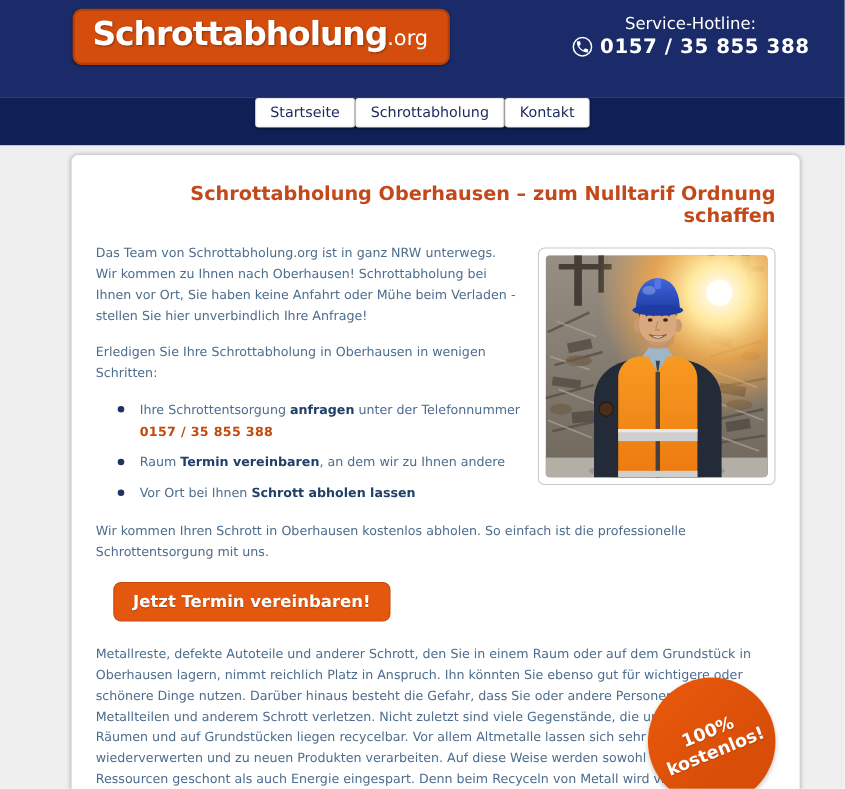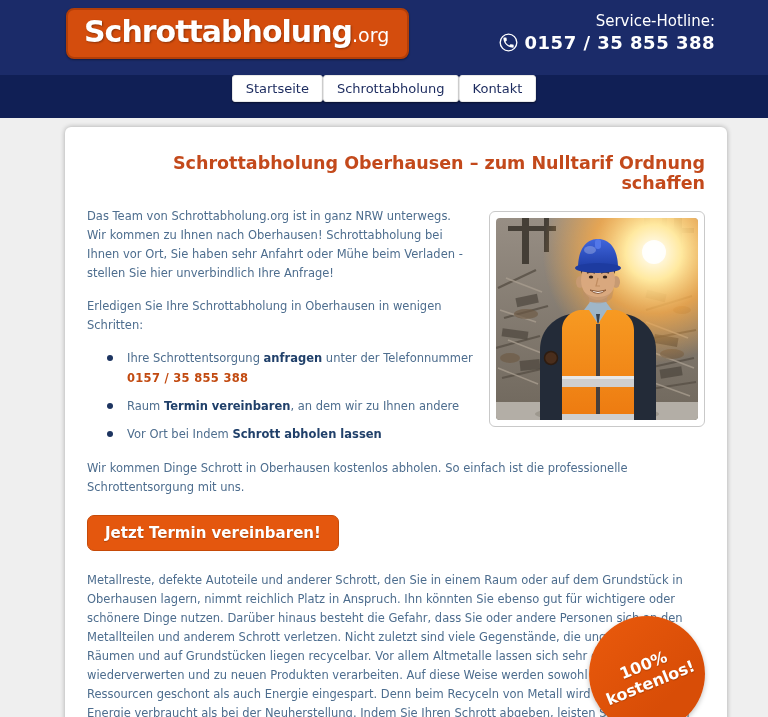--- a/index.html
+++ b/index.html
@@ -4,37 +4,37 @@
 <style>
   * { box-sizing: border-box; margin: 0; padding: 0; }
   html,body { width:768px; height:717px; overflow:hidden; }
   body {
     background:#efefef;
     font-family:"DejaVu Sans","Liberation Sans",sans-serif;
     position:relative;
   }
   
   .header {
-    height:75px; background:#1b2b69; position:relative;
+    height:89px; background:#1b2b69; position:relative;
   }
   .logo {
     position:absolute; left:66px; top:8px;
     background:#d44d0d; border:2px solid #b23e08; border-radius:8px;
     padding:4px 18px 8px 16px; cursor:pointer;
     box-shadow:0 1px 2px rgba(0,0,0,.4);
   }
   .logo .main {
     color:#fff; font-weight:bold; font-size:30px; letter-spacing:-1px;
     text-shadow:1px 1px 2px rgba(0,0,0,.35);
   }
   .logo .suffix {
     color:#fff; font-size:19px; font-weight:normal;
   }
   .hotline {
-    position:absolute; right:53px; top:12px; text-align:right; color:#fff;
+    position:absolute; right:32px; top:12px; text-align:center; color:#fff;
   }
   .hotline .label { font-size:15px; display:block; margin-bottom:2px; }
   .hotline .number-row { display:flex; align-items:center; justify-content:flex-end; gap:7px; }
   .hotline .number { font-size:18px; font-weight:bold; letter-spacing:.5px; cursor:pointer; }
   .phone-icon svg { display:block; }
   
   .navbar {
     height:43px; background:#101f55;
     display:flex; align-items:flex-start; justify-content:center; 
   }
@@ -72,21 +72,21 @@
   }
   ul.steps li::before {
     content:""; position:absolute; left:6px; top:6px;
     width:6px; height:6px; border-radius:50%; background:#1d3460;
   }
   .phone-line { color:#c24a10; font-weight:bold; margin-top:2px; letter-spacing:.3px; }
   
   .cta-button {
     display:inline-block; background:#e4570e; color:#fff; font-weight:bold;
     font-size:15px; padding:8px 17px; border:1px solid #c64a08; border-radius:7px;
-    cursor:pointer; margin:4px 0 20px;
+    cursor:pointer; margin:4px 16px 20px;
     font-family:"DejaVu Sans","Liberation Sans",sans-serif;
     text-shadow:0 1px 1px rgba(0,0,0,.25);
   }
   
   .badge {
     position:absolute; left:589px; top:616px; width:116px; height:116px;
     border-radius:50%;
     background:linear-gradient(135deg,#ea5a0c 0%,#d84d07 70%);
     box-shadow:0 2px 5px rgba(0,0,0,.25);
     display:flex; align-items:center; justify-content:center; z-index:6;
@@ -236,38 +236,38 @@
         <path d="M94 72 Q102 79 110 72 Q102 75 94 72 Z" fill="#ffffff" stroke="#8a5a3a" stroke-width="1"></path>
 
         <path d="M82 50 C82 30 91 21 102 21 C113 21 122 30 122 50 Z" fill="url(#helmet)"></path>
         <rect x="99" y="21" width="6" height="10" rx="3" fill="#5377e8"></rect>
         <ellipse cx="102" cy="50" rx="23" ry="5" fill="#1d3ba0"></ellipse>
         <ellipse cx="94" cy="32" rx="6" ry="4" fill="#ffffff" opacity="0.25"></ellipse>
       </g>
     </svg>
   </div>
 
-  <p>Das Team von Schrottabholung.org ist in ganz NRW unterwegs. Wir kommen zu Ihnen nach Oberhausen! Schrottabholung bei Ihnen vor Ort, Sie haben sehr Anfahrt oder Mühe beim Verladen - stellen Sie hier unverbindlich Ihre Anfrage!</p>
+  <p>Das Team von Schrottabholung.org ist in ganz NRW unterwegs. Wir kommen zu Ihnen nach Oberhausen! Schrottabholung bei Ihnen vor Ort, Sie haben keine Anfahrt oder Mühe beim Verladen - stellen Sie hier unverbindlich Ihre Anfrage!</p>
 
   <p>Erledigen Sie Ihre Schrottabholung in Oberhausen in wenigen Schritten:</p>
 
   <ul class="steps">
     <li>
       <span>Ihre Schrottentsorgung </span><strong>anfragen</strong><span> unter der Telefonnummer</span>
       <div class="phone-line">0157 / 35 855 388</div>
     </li>
     <li>
       <span>Raum </span><strong>Termin vereinbaren</strong><span>, an dem wir zu Ihnen andere</span>
     </li>
     <li>
-      <span>Vor Ort bei Indem </span><strong>Schrott abholen lassen</strong><span></span>
+      <span>Vor Ort bei Ihnen </span><strong>Schrott abholen lassen</strong><span></span>
     </li>
   </ul>
 
-  <p>Wir kommen Dinge Schrott in Oberhausen kostenlos abholen. So einfach ist die professionelle Schrottentsorgung mit uns.</p>
+  <p>Wir kommen Ihren Schrott in Oberhausen kostenlos abholen. So einfach ist die professionelle Schrottentsorgung mit uns.</p>
 
   <button class="cta-button">Jetzt Termin vereinbaren!</button>
 
   <p style="clear:right;">Metallreste, defekte Autoteile und anderer Schrott, den Sie in einem Raum oder auf dem Grundstück in Oberhausen lagern, nimmt reichlich Platz in Anspruch. Ihn könnten Sie ebenso gut für wichtigere oder schönere Dinge nutzen. Darüber hinaus besteht die Gefahr, dass Sie oder andere Personen sich an den Metallteilen und anderem Schrott verletzen. Nicht zuletzt sind viele Gegenstände, die ungenutzt in Räumen und auf Grundstücken liegen recycelbar. Vor allem Altmetalle lassen sich sehr gut wiederverwerten und zu neuen Produkten verarbeiten. Auf diese Weise werden sowohl die natürlichen Ressourcen geschont als auch Energie eingespart. Denn beim Recyceln von Metall wird viel weniger Energie verbraucht als bei der Neuherstellung. Indem Sie Ihren Schrott abgeben, leisten Sie daher einen wichtigen Beitrag zum Umweltschutz.</p>
 
   
 
   
 
   

